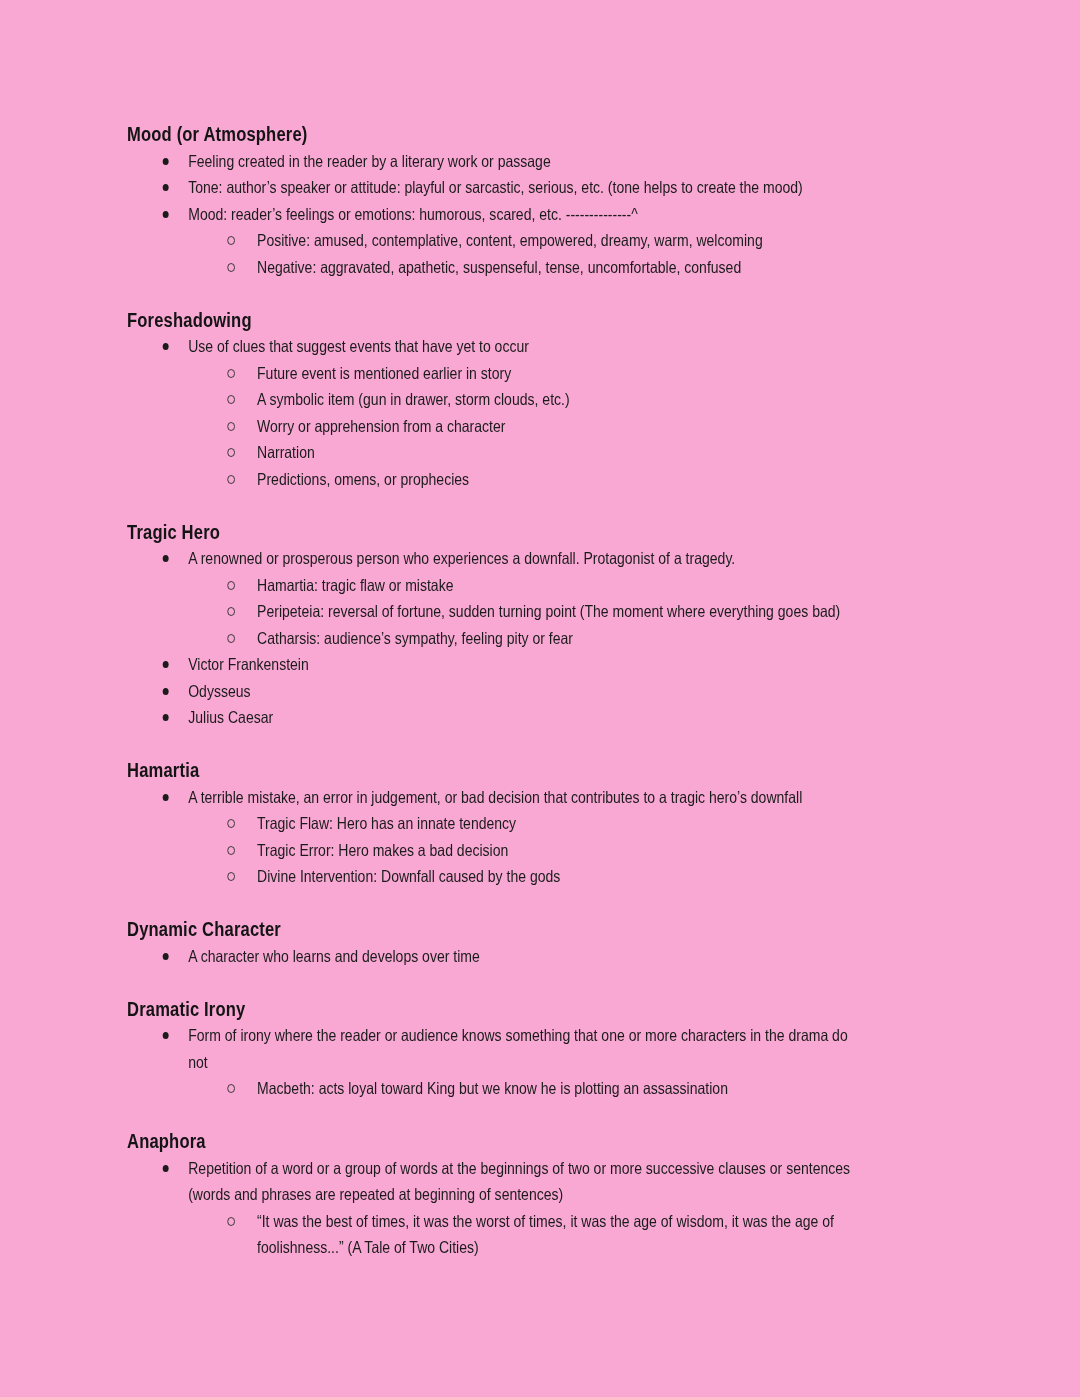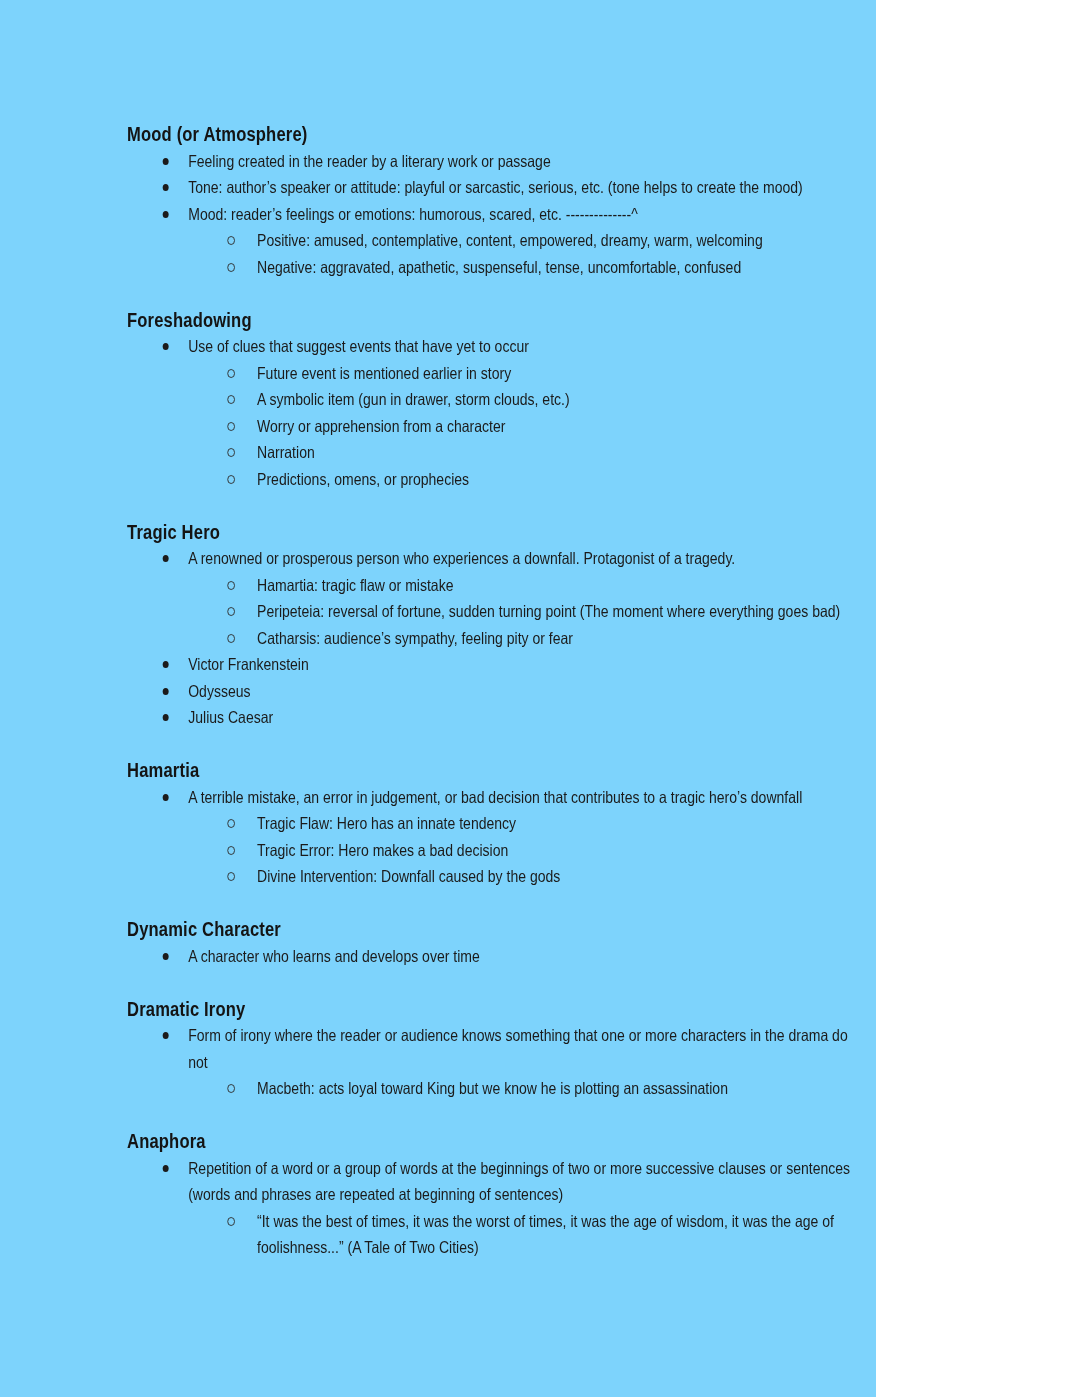--- a/index.html
+++ b/index.html
@@ -5,23 +5,23 @@
   html, body {
     margin: 0;
     padding: 0;
     width: 1080px;
     height: 1397px;
     background: #ffffff;
     overflow: hidden;
   }
   .page {
     position: relative;
-    width: 876px;
+    width: 1080px;
     height: 1397px;
-    background: #7dd3fc;
+    background: #f9a8d4;
   }
   
   .doc {
     position: absolute;
     left: 127px;
     top: 121px;
     width: 975px;
     transform: scaleX(0.85);
     transform-origin: 0 0;
     font-family: "Liberation Sans", "DejaVu Sans", sans-serif;

